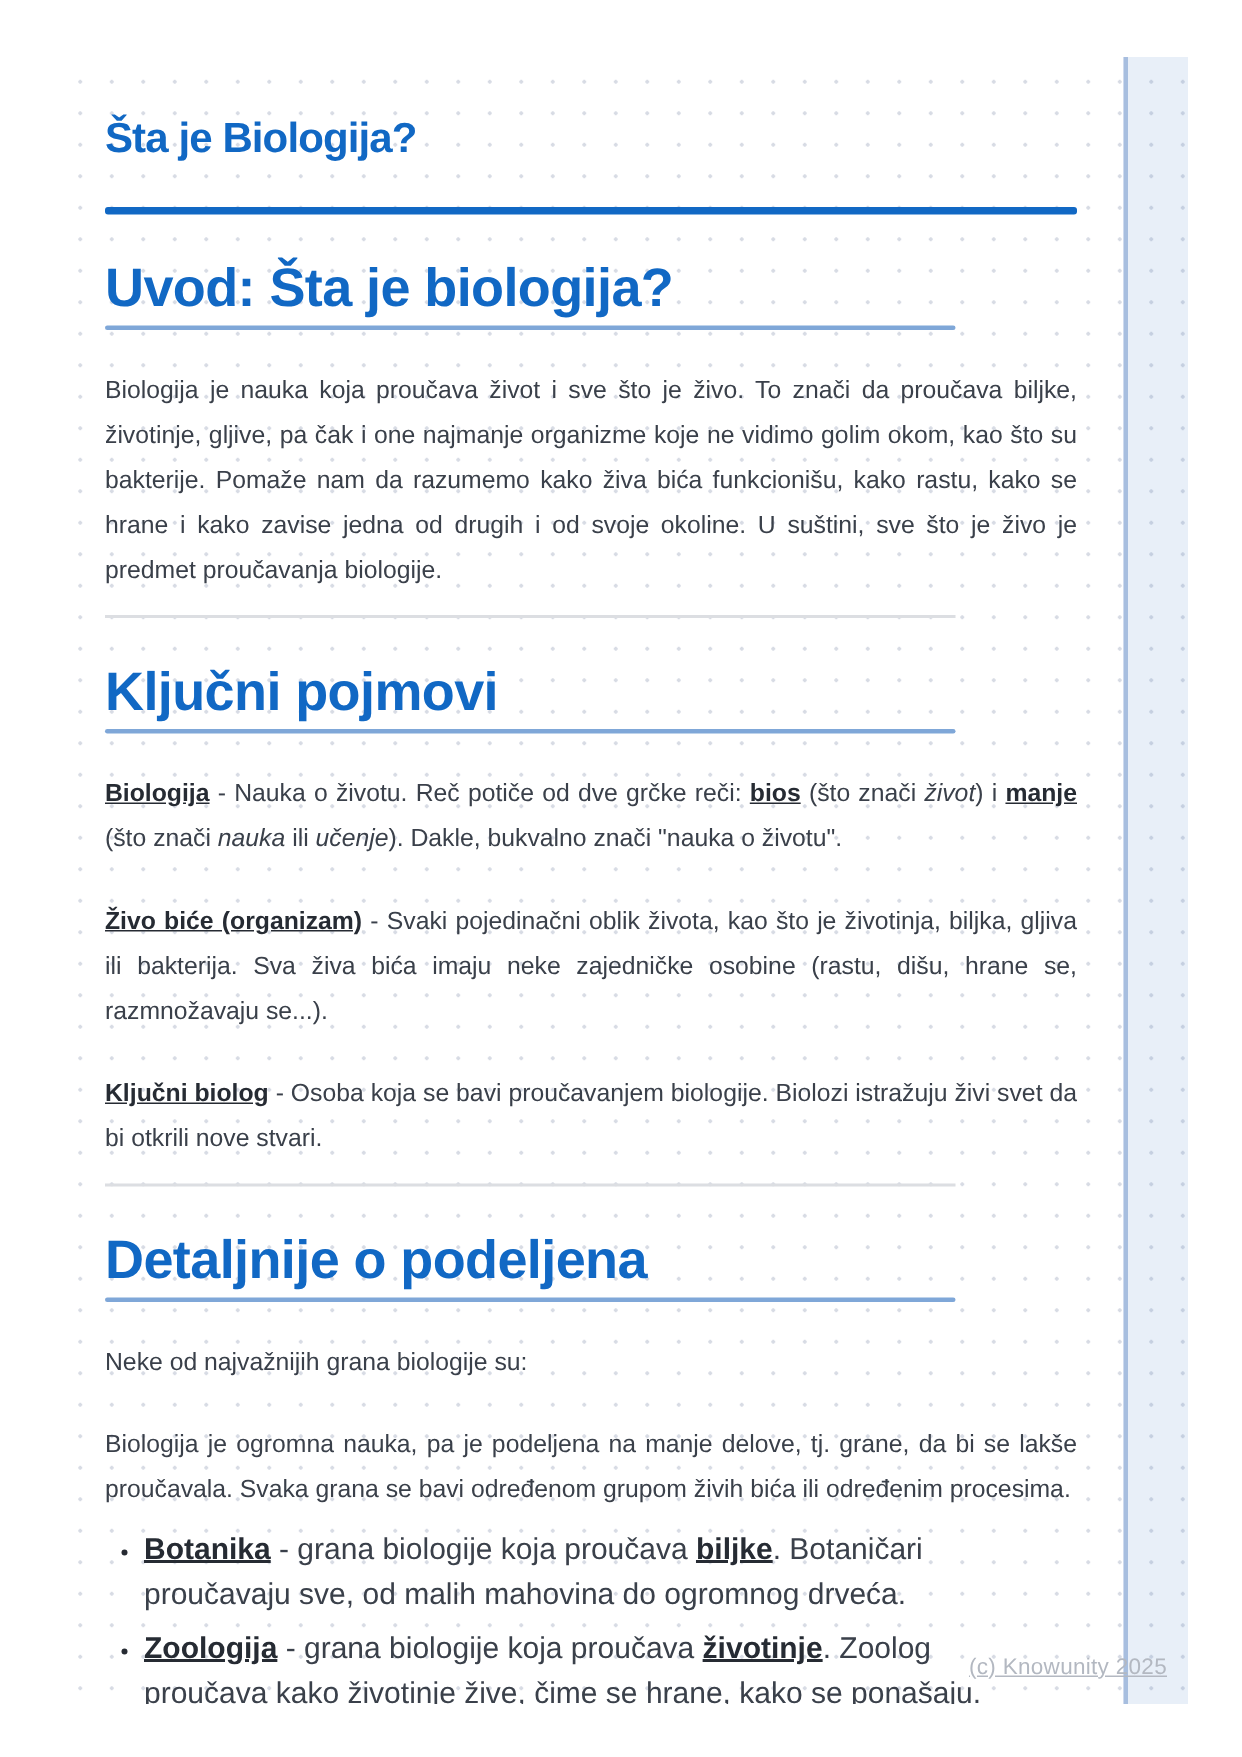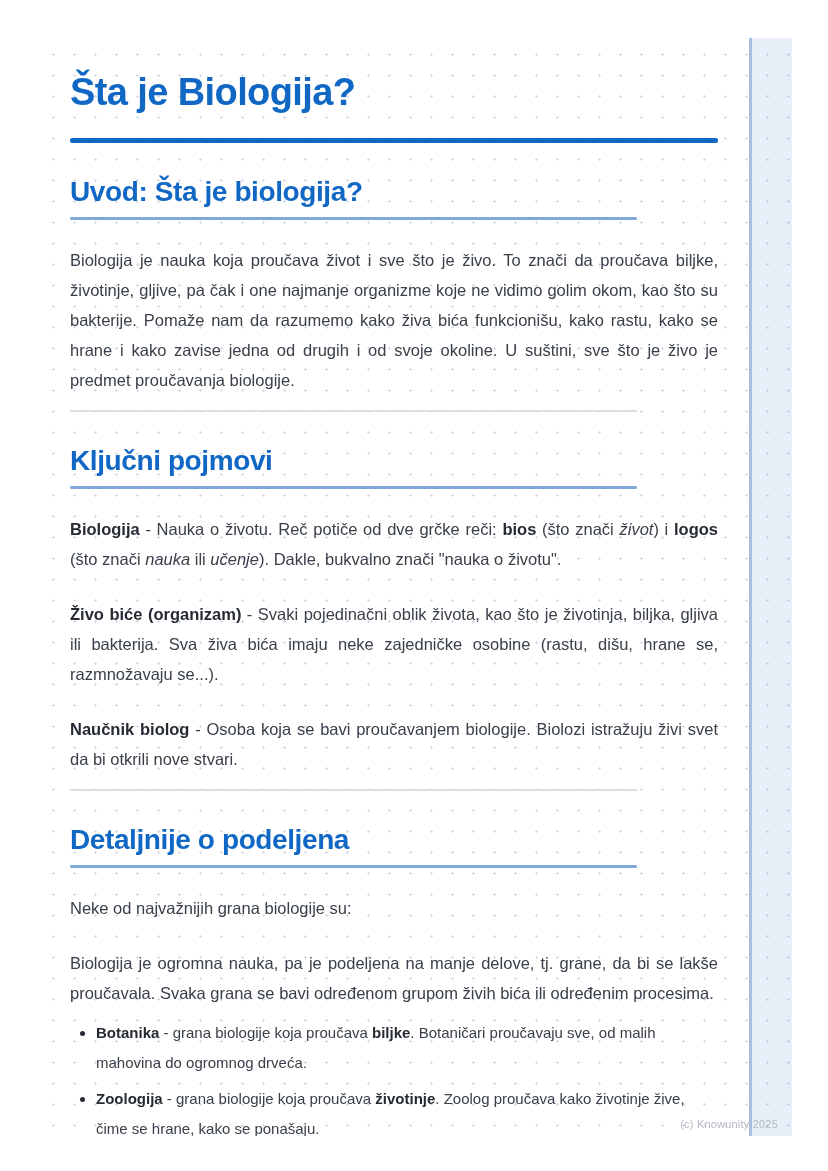--- a/index.html
+++ b/index.html
@@ -26,44 +26,44 @@
     overflow:hidden;
   }
   .margin-strip{
     position:absolute;top:0;right:0;bottom:0;width:40px;
     background:rgba(80,130,200,0.13);
     border-left:3px solid var(--margin_line);
   }
   .content{position:absolute;left:30px;top:0;width:648px;}
   h1{
     margin:32px 0 0;color:var(--accent);
-    font-size:38px;line-height:44px;font-weight:800;letter-spacing:-0.6px;
+    font-size:28px;line-height:44px;font-weight:800;letter-spacing:-0.6px;
   }
   .title-rule{margin-top:24px;width:648px;height:5px;background:var(--accent);border-radius:2px;}
   section{display:block;}
   h2{
     margin:32px 0 0;color:var(--accent);
-    font-size:28px;line-height:34px;font-weight:800;letter-spacing:-0.4px;
+    font-size:36px;line-height:34px;font-weight:800;letter-spacing:-0.4px;
   }
   .h2-rule{margin-top:8px;width:567px;height:3px;background:var(--heading_underline);border-radius:2px;}
   p{
     margin:25px 0 0;width:648px;color:var(--body_text);
     font-size:16.5px;line-height:30px;text-align:justify;
   }
-  p b, li b{color:var(--bold_text);font-weight:700;}
+  p b, li b{color:var(--bold_text);font-weight:700;text-decoration:underline;}
   p i, li i{font-style:italic;}
   .divider{margin-top:15px;width:567px;height:2px;background:var(--divider);}
   ul{margin:10px 0 0;padding-left:26px;width:612px;}
   li{
-    color:var(--body_text);font-size:15px;line-height:30px;margin-top:6px;
+    color:var(--body_text);font-size:20px;line-height:30px;margin-top:6px;
   }
   li::marker{color:var(--bold_text);font-size:15px;}
   .footer{
-    position:absolute;right:14px;bottom:6px;
-    font-size:11px;color:var(--footer_text);letter-spacing:0.2px;
+    position:absolute;right:14px;bottom:16px;
+    font-size:15px;color:var(--footer_text);letter-spacing:0.2px;text-decoration:underline;
   }
 </style>
 </head>
 <body>
 
 <div class="page">
   <div class="margin-strip"></div>
 
   <div class="content">
     <h1>Šta je Biologija?</h1>
@@ -72,23 +72,23 @@
     <section>
       <h2>Uvod: Šta je biologija?</h2>
       <div class="h2-rule"></div>
       <p><span>Biologija je nauka koja proučava život i sve što je živo. To znači da proučava biljke, životinje, gljive, pa čak i one najmanje organizme koje ne vidimo golim okom, kao što su bakterije. Pomaže nam da razumemo kako živa bića funkcionišu, kako rastu, kako se hrane i kako zavise jedna od drugih i od svoje okoline. U suštini, sve što je živo je predmet proučavanja biologije.</span></p>
       <div class="divider"></div>
     </section>
 
     <section>
       <h2>Ključni pojmovi</h2>
       <div class="h2-rule"></div>
-      <p><b>Biologija</b><span> - Nauka o životu. Reč potiče od dve grčke reči: </span><b>bios</b><span> (što znači </span><i>život</i><span>) i </span><b>logos</b><span> (što znači </span><i>nauka</i><span> ili </span><i>učenje</i><span>). Dakle, bukvalno znači "nauka o životu".</span></p>
+      <p><b>Biologija</b><span> - Nauka o životu. Reč potiče od dve grčke reči: </span><b>bios</b><span> (što znači </span><i>život</i><span>) i </span><b>manje</b><span> (što znači </span><i>nauka</i><span> ili </span><i>učenje</i><span>). Dakle, bukvalno znači "nauka o životu".</span></p>
       <p><b>Živo biće (organizam)</b><span> - Svaki pojedinačni oblik života, kao što je životinja, biljka, gljiva ili bakterija. Sva živa bića imaju neke zajedničke osobine (rastu, dišu, hrane se, razmnožavaju se...).</span></p>
-      <p><b>Naučnik biolog</b><span> - Osoba koja se bavi proučavanjem biologije. Biolozi istražuju živi svet da bi otkrili nove stvari.</span></p>
+      <p><b>Ključni biolog</b><span> - Osoba koja se bavi proučavanjem biologije. Biolozi istražuju živi svet da bi otkrili nove stvari.</span></p>
       <div class="divider"></div>
     </section>
 
     <section>
       <h2>Detaljnije o podeljena</h2>
       <div class="h2-rule"></div>
       <p><span>Neke od najvažnijih grana biologije su:</span></p>
       <p><span>Biologija je ogromna nauka, pa je podeljena na manje delove, tj. grane, da bi se lakše proučavala. Svaka grana se bavi određenom grupom živih bića ili određenim procesima.</span></p>
       <ul>
         <li><b>Botanika</b><span> - grana biologije koja proučava </span><b>biljke</b><span>. Botaničari proučavaju sve, od malih mahovina do ogromnog drveća.</span></li>

